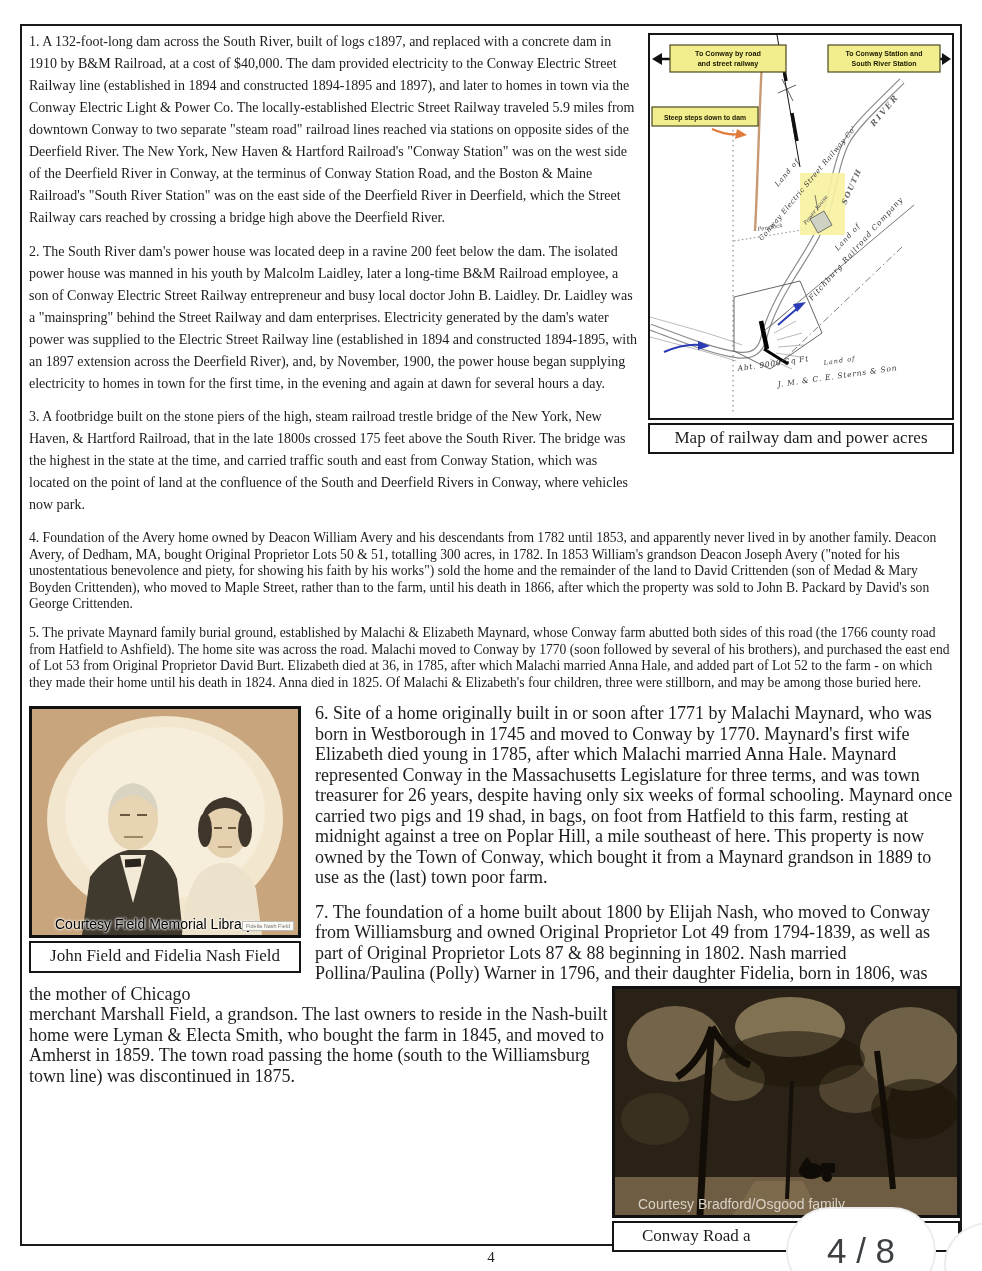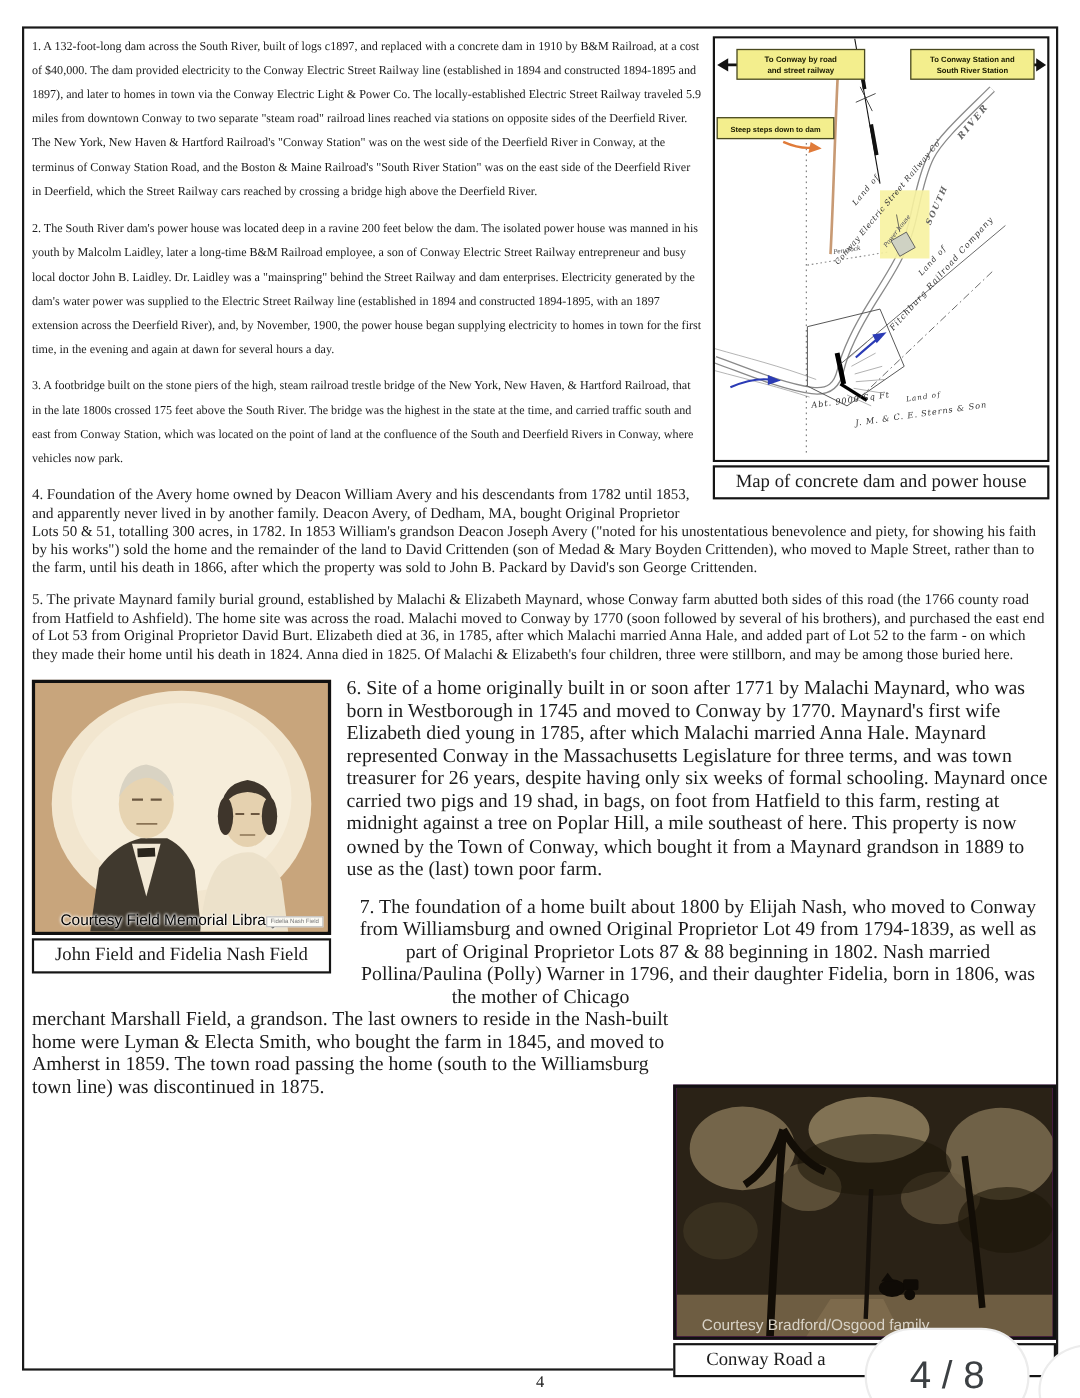--- a/index.html
+++ b/index.html
@@ -6,21 +6,21 @@
   html,body { margin:0; padding:0; }
   body {
     width:982px; height:1271px; position:relative; overflow:hidden;
     background:#ffffff; font-family:"Liberation Serif", serif; color:#1c1c1c;
   }
   .page {
     position:absolute; left:20px; top:24px; width:942px; height:1222px;
     border:2px solid #1a1a1a; background:#fff; padding:5px 6px 0 7px;
   }
   .page p { margin:0 0 11px 0; text-align:left; }
-  .s1 { font-size:11px; line-height:22px; }
+  .s1 { font-size:14px; line-height:22px; }
   .s2 { font-size:13.6px; line-height:16.6px; }
   .s3 { font-size:18px; line-height:20.5px; }
   .mb14{ margin-bottom:14px !important; }
   .mb12{ margin-bottom:12px !important; }
   .w600{ width:600px; }
   .byline {
     font-family:"Liberation Sans", sans-serif; font-weight:bold;
     font-size:11.3px; line-height:25px; width:560px; margin:2px 0 0 0 !important;
   }
   figure { margin:0; }
@@ -154,21 +154,21 @@
         </g>
 
         <g>
           <rect x="2" y="72" width="106" height="19" fill="#f3ee8d" stroke="#4a4a20" stroke-width="1.2"></rect>
           <text class="maplabel" x="55" y="85" font-size="6.8" text-anchor="middle">Steep steps down to dam</text>
           <path d="M 62 94 Q 78 101 90 99" fill="none" stroke="#e07b3a" stroke-width="2.2"></path>
           <path d="M 87 94 L 97 100 L 85 104 Z" fill="#e07b3a"></path>
         </g>
       </svg>
     </div>
-    <figcaption class="cap-box">Map of concrete dam and power house</figcaption>
+    <figcaption class="cap-box">Map of railway dam and power acres</figcaption>
   </figure>
 
   <p class="s1 mb12">1. A 132-foot-long dam across the South River, built of logs c1897, and replaced with a concrete dam in 1910 by B&amp;M Railroad, at a cost of $40,000. The dam provided electricity to the Conway Electric Street Railway line (established in 1894 and constructed 1894-1895 and 1897), and later to homes in town via the Conway Electric Light &amp; Power Co. The locally-established Electric Street Railway traveled 5.9 miles from downtown Conway to two separate "steam road" railroad lines reached via stations on opposite sides of the Deerfield River. The New York, New Haven &amp; Hartford Railroad's "Conway Station" was on the west side of the Deerfield River in Conway, at the terminus of Conway Station Road, and the Boston &amp; Maine Railroad's "South River Station" was on the east side of the Deerfield River in Deerfield, which the Street Railway cars reached by crossing a bridge high above the Deerfield River.</p>
   <p class="s1">2. The South River dam's power house was located deep in a ravine 200 feet below the dam. The isolated power house was manned in his youth by Malcolm Laidley, later a long-time B&amp;M Railroad employee, a son of Conway Electric Street Railway entrepreneur and busy local doctor John B. Laidley. Dr. Laidley was a "mainspring" behind the Street Railway and dam enterprises. Electricity generated by the dam's water power was supplied to the Electric Street Railway line (established in 1894 and constructed 1894-1895, with an 1897 extension across the Deerfield River), and, by November, 1900, the power house began supplying electricity to homes in town for the first time, in the evening and again at dawn for several hours a day.</p>
   <p class="s1 mb14">3. A footbridge built on the stone piers of the high, steam railroad trestle bridge of the New York, New Haven, &amp; Hartford Railroad, that in the late 1800s crossed 175 feet above the South River. The bridge was the highest in the state at the time, and carried traffic south and east from Conway Station, which was located on the point of land at the confluence of the South and Deerfield Rivers in Conway, where vehicles now park.</p>
   <p class="s2 mb12">4. Foundation of the Avery home owned by Deacon William Avery and his descendants from 1782 until 1853, and apparently never lived in by another family. Deacon Avery, of Dedham, MA, bought Original Proprietor Lots 50 &amp; 51, totalling 300 acres, in 1782. In 1853 William's grandson Deacon Joseph Avery ("noted for his unostentatious benevolence and piety, for showing his faith by his works") sold the home and the remainder of the land to David Crittenden (son of Medad &amp; Mary Boyden Crittenden), who moved to Maple Street, rather than to the farm, until his death in 1866, after which the property was sold to John B. Packard by David's son George Crittenden.</p>
   <p class="s2 mb12">5. The private Maynard family burial ground, established by Malachi &amp; Elizabeth Maynard, whose Conway farm abutted both sides of this road (the 1766 county road from Hatfield to Ashfield). The home site was across the road. Malachi moved to Conway by 1770 (soon followed by several of his brothers), and purchased the east end of Lot 53 from Original Proprietor David Burt. Elizabeth died at 36, in 1785, after which Malachi married Anna Hale, and added part of Lot 52 to the farm - on which they made their home until his death in 1824. Anna died in 1825. Of Malachi &amp; Elizabeth's four children, three were stillborn, and may be among those buried here.</p>
 
   <figure class="portrait-fig">
     <div class="portrait-photo">
@@ -197,21 +197,21 @@
           <path d="M 186 138 L 200 138" stroke="#8a7354" stroke-width="1.4"></path>
         </g>
       </svg>
       <span class="photo-credit">Courtesy Field Memorial Library</span>
       <span class="photo-tag">Fidelia Nash Field</span>
     </div>
     <figcaption class="cap-box">John Field and Fidelia Nash Field</figcaption>
   </figure>
 
   <p class="s3 mb14">6. Site of a home originally built in or soon after 1771 by Malachi Maynard, who was born in Westborough in 1745 and moved to Conway by 1770. Maynard's first wife Elizabeth died young in 1785, after which Malachi married Anna Hale. Maynard represented Conway in the Massachusetts Legislature for three terms, and was town treasurer for 26 years, despite having only six weeks of formal schooling. Maynard once carried two pigs and 19 shad, in bags, on foot from Hatfield to this farm, resting at midnight against a tree on Poplar Hill, a mile southeast of here. This property is now owned by the Town of Conway, which bought it from a Maynard grandson in 1889 to use as the (last) town poor farm.</p>
-  <p class="s3" style="margin-bottom:0;text-align:center;">7. The foundation of a home built about 1800 by Elijah Nash, who moved to Conway from Williamsburg and owned Original Proprietor Lot 49 from 1794-1839, as well as part of Original Proprietor Lots 87 &amp; 88 beginning in 1802. Nash married Pollina/Paulina (Polly) Warner in 1796, and their daughter Fidelia, born in 1806, was the mother of Chicago</p>
+  <p class="s3" style="margin-bottom:0;">7. The foundation of a home built about 1800 by Elijah Nash, who moved to Conway from Williamsburg and owned Original Proprietor Lot 49 from 1794-1839, as well as part of Original Proprietor Lots 87 &amp; 88 beginning in 1802. Nash married Pollina/Paulina (Polly) Warner in 1796, and their daughter Fidelia, born in 1806, was the mother of Chicago</p>
   <p class="s3 mb12 w600">merchant Marshall Field, a grandson. The last owners to reside in the Nash-built home were Lyman &amp; Electa Smith, who bought the farm in 1845, and moved to Amherst in 1859. The town road passing the home (south to the Williamsburg town line) was discontinued in 1875.</p>
 
   <figure class="road-fig">
     <div class="road-photo">
       <svg width="342" height="226" viewBox="0 0 342 226">
         <rect width="342" height="226" fill="#2a2216"></rect>
         <ellipse cx="60" cy="55" rx="48" ry="38" fill="#8d7c5c" opacity="0.75"></ellipse>
         <ellipse cx="175" cy="38" rx="55" ry="30" fill="#a6946f" opacity="0.7"></ellipse>
         <ellipse cx="295" cy="60" rx="50" ry="42" fill="#8d7c5c" opacity="0.7"></ellipse>
         <ellipse cx="120" cy="90" rx="30" ry="22" fill="#7d6c4f" opacity="0.6"></ellipse>

